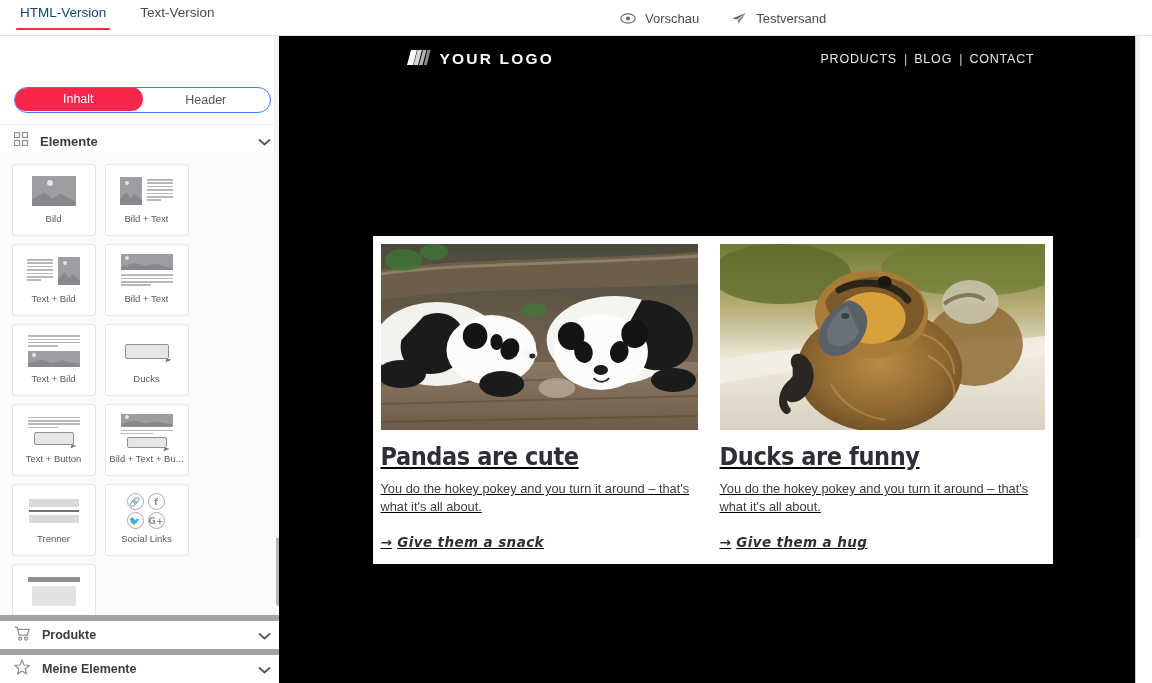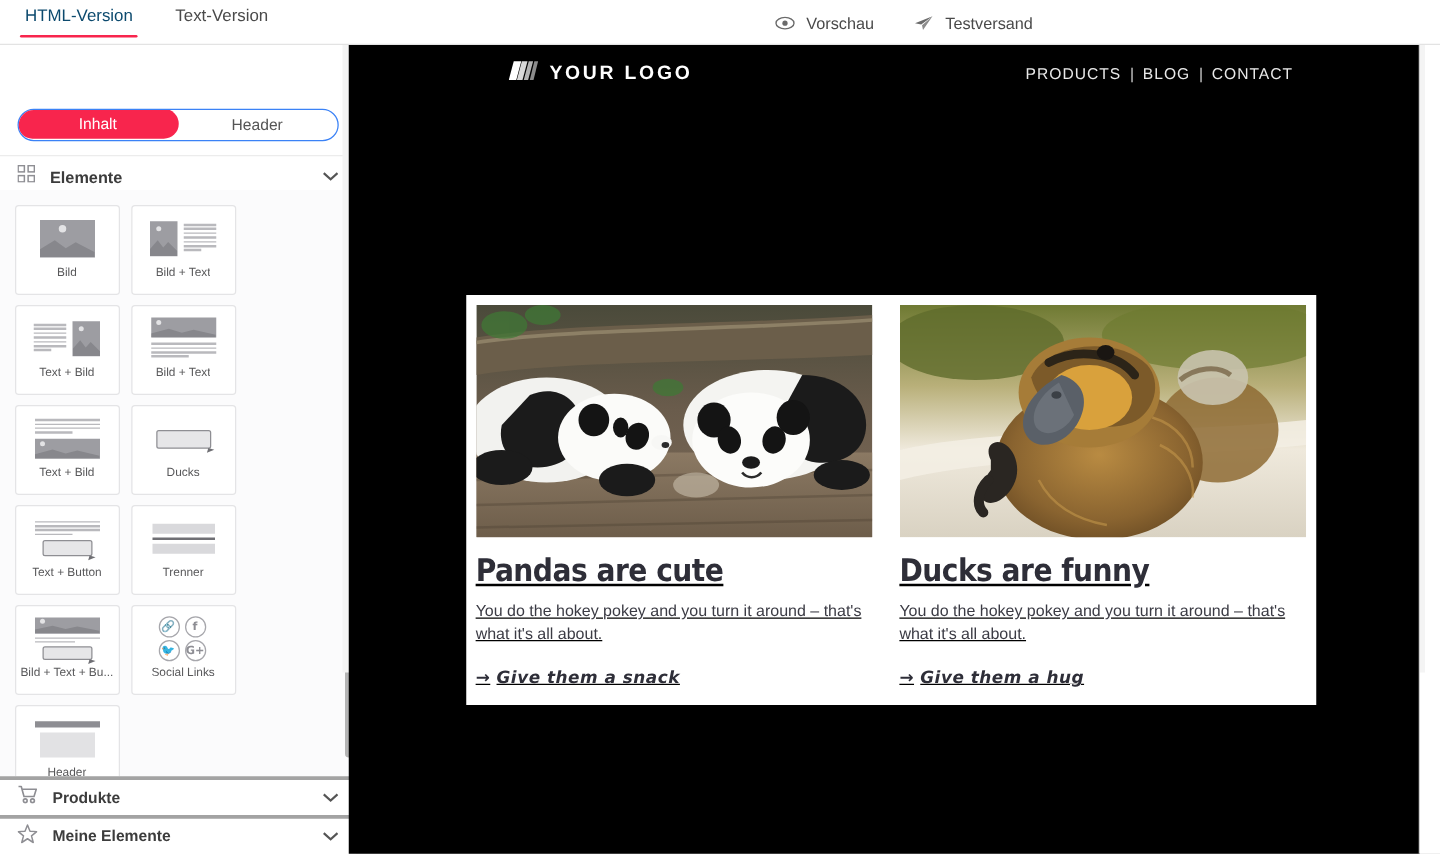--- a/index.html
+++ b/index.html
@@ -78,21 +78,21 @@
   }
 
   .scrollbar {
     position: absolute; right: 3px; top: 124px; width: 6px; height: 446px;
     background: #b4b4b4; border-radius: 3px;
   }
 
   .bottomsections { position: absolute; left: 0; bottom: 0; width: 285px; background: #fff; }
   .botrow {
     display: flex; align-items: center; height: 31px; padding: 14px 14px;
-    border-top: 3px solid #a3a3a3; cursor: pointer; background: #fff;
+    border-top: 6px solid #a3a3a3; cursor: pointer; background: #fff;
   }
   .botrow .t { font-size: 12.5px; color: #3c3c3c; font-weight: bold; margin-left: 12px; flex: 1; }
 
   
   .previewwrap {
     position: absolute; left: 274px; top: 36px; width: 866px; height: 502px;
     background: #f4f4f4; display: flex; justify-content: center;
   }
   .mail {
     position: relative; width: 857px; height: 647px; background: #000;
@@ -320,43 +320,43 @@
             <div class="btnshape" style="width:40px;height:13px;margin:0 auto">
                 <span class="cursor"></span>
               </div>
           </div>
         </div>
         <div class="cap">Text + Button</div>
       </div>
 
       <div class="tile">
         <div class="art">
+          <div style="width:52px">
+            <div class="imgbox" style="width:52px;height:13px;margin-bottom:3px">
+                <span class="dot" style="left:8%;top:10%"></span>
+              </div>
+            <div class="ln"></div>
+              <div class="ln" style="width:62%;margin-bottom:3px"></div>
+            <div class="btnshape" style="width:40px;height:11px;margin:0 auto">
+                <span class="cursor"></span>
+              </div>
+          </div>
+        </div>
+        <div class="cap">Bild + Text + Bu...</div>
+      </div>
+
+      <div class="tile">
+        <div class="art">
           <div style="width:50px">
             <div style="height:8px;background:#d9d9dc;margin-bottom:3px"></div>
             <div style="height:2px;background:#6f6f74;margin-bottom:3px"></div>
             <div style="height:8px;background:#d9d9dc"></div>
           </div>
         </div>
         <div class="cap">Trenner</div>
-      </div>
-
-      <div class="tile">
-        <div class="art">
-          <div style="width:52px">
-            <div class="imgbox" style="width:52px;height:13px;margin-bottom:3px">
-                <span class="dot" style="left:8%;top:10%"></span>
-              </div>
-            <div class="ln"></div>
-              <div class="ln" style="width:62%;margin-bottom:3px"></div>
-            <div class="btnshape" style="width:40px;height:11px;margin:0 auto">
-                <span class="cursor"></span>
-              </div>
-          </div>
-        </div>
-        <div class="cap">Bild + Text + Bu...</div>
       </div>
 
       <div class="tile">
         <div class="art">
           <div style="display:grid;grid-template-columns:19px 19px;gap:2px">
             <div class="circ">🔗</div>
             <div class="circ">f</div>
             <div class="circ">🐦</div>
             <div class="circ">G+</div>
           </div>

